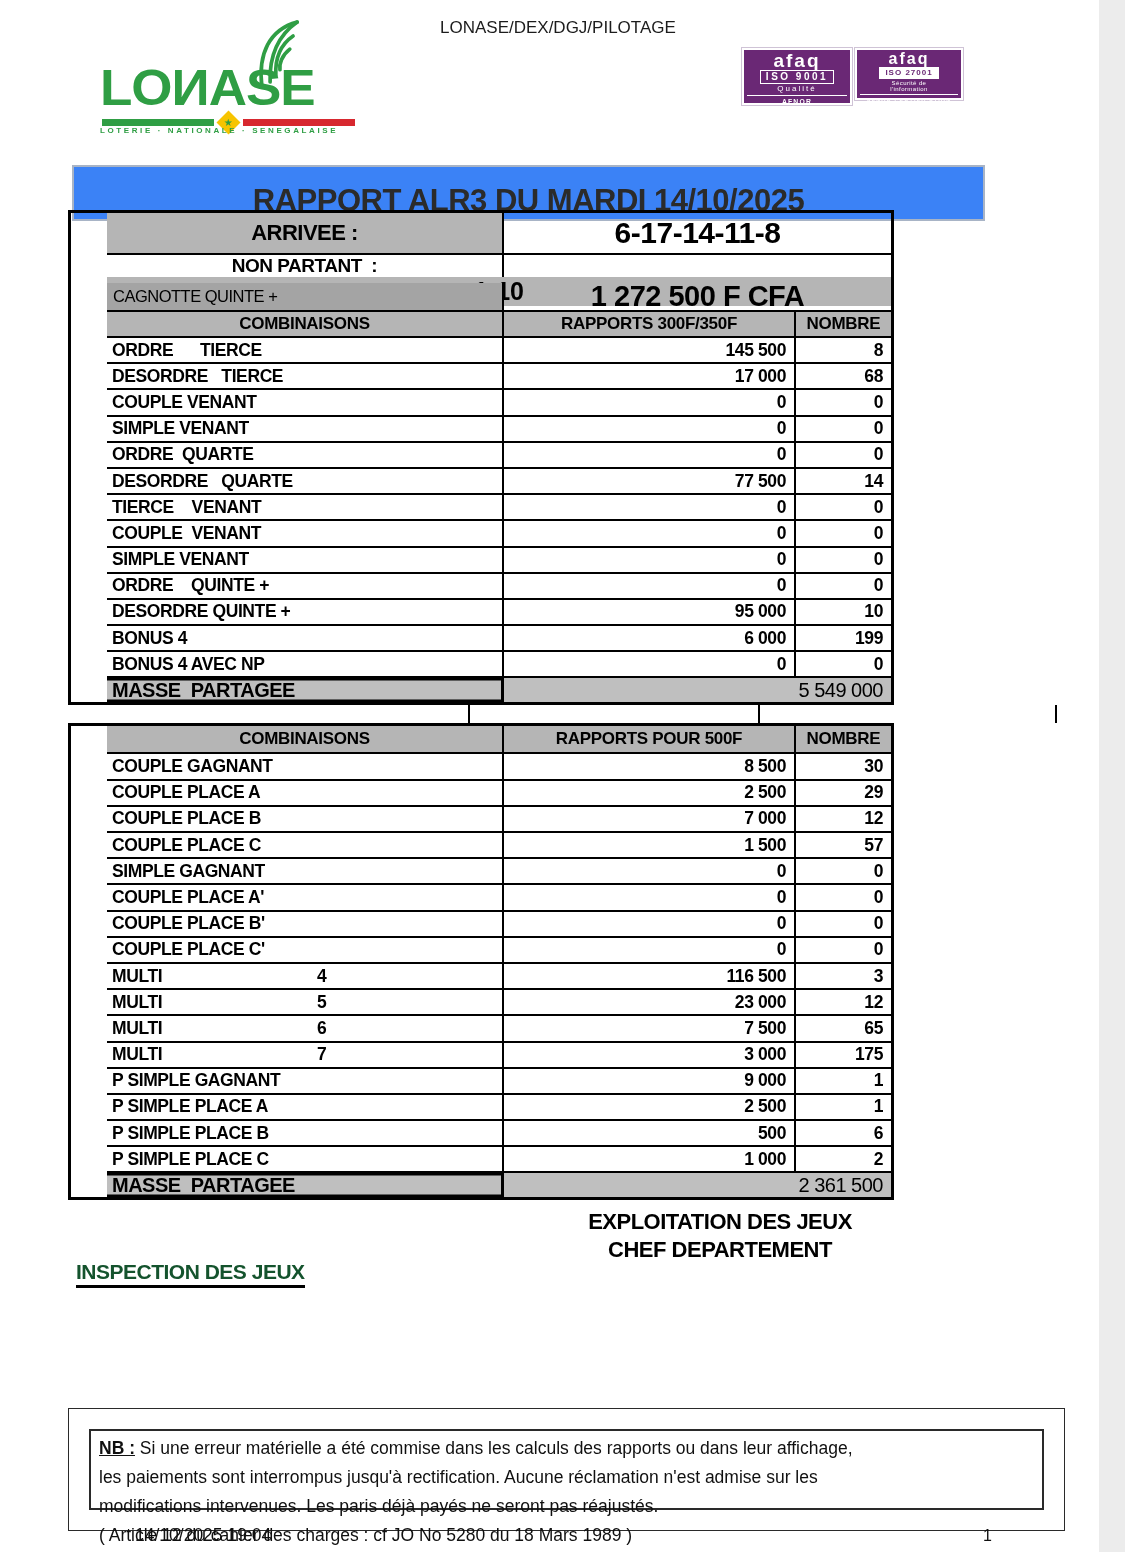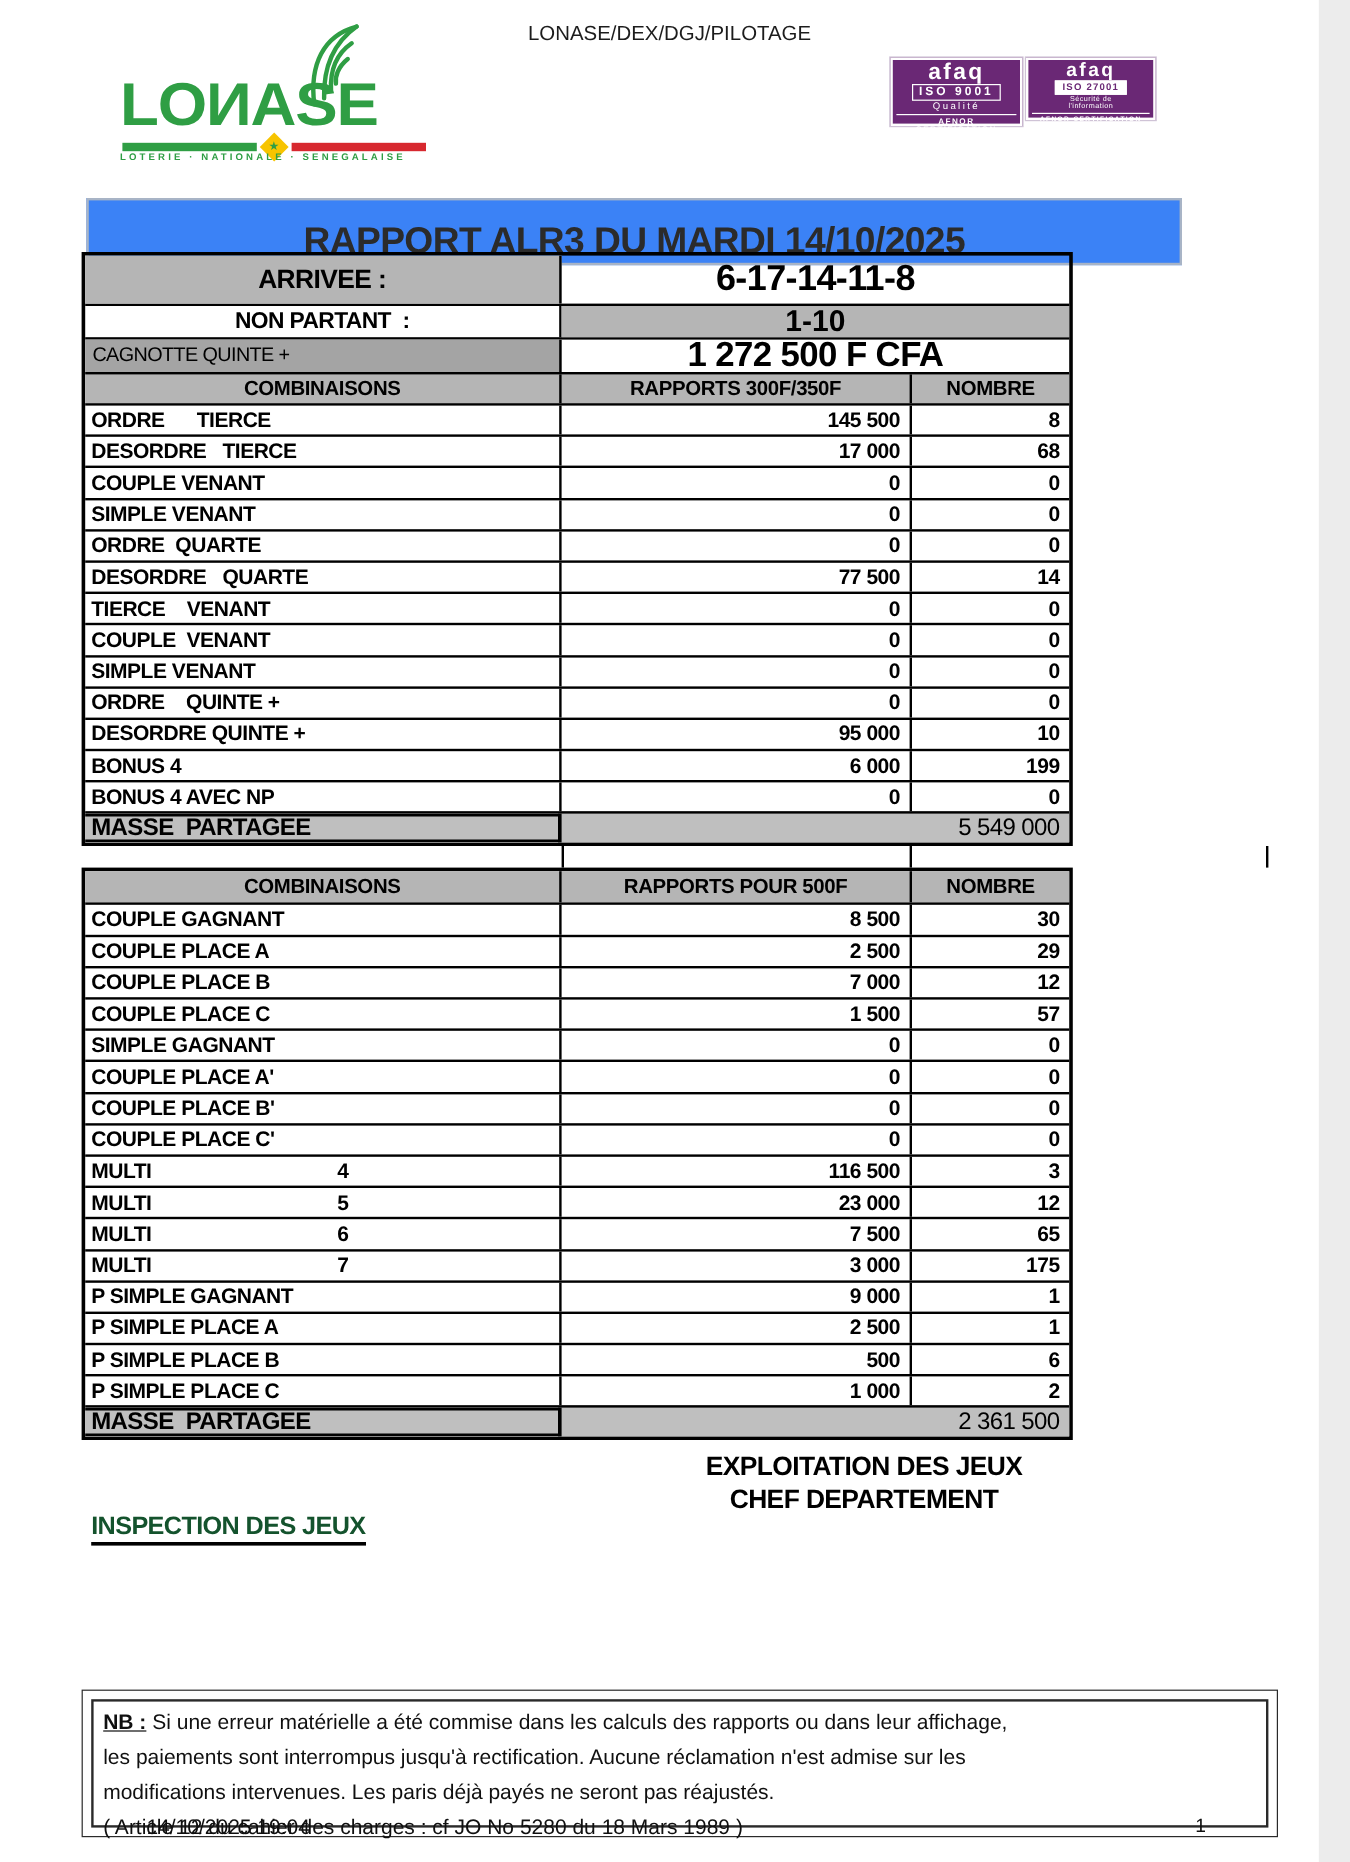--- a/index.html
+++ b/index.html
@@ -37,30 +37,30 @@
   .badge-footer { width:100%; border-top:1.5px solid #fff; margin-top:2px; padding-top:1.5px;
                   font-size:6.8px; font-weight:bold; letter-spacing:1.2px; text-align:center; }
   .badge-2 .badge-footer { font-size:5.4px; }
 
   .title-box { position:absolute; left:72px; top:140px; width:913px; height:56px;
                border:2px solid #a8b4c6; background:#3b82f6; display:flex; align-items:flex-end; justify-content:center;margin-top:25px; }
   .title-box span { font-size:31px; font-weight:bold; color:#2b2b2b; letter-spacing:-0.5px; }
 
   
   .report { position:absolute; left:68px; top:210px; width:989px; color:#000; }
-  .tbl { border:3px solid #000; width:826px; }
+  .tbl { border:3px solid #000; width:826px;padding-left:36px; }
 
   .sumrow { display:flex; align-items:stretch; }
   .sumrow + .sumrow, .thead, .trow, .masse { border-top:2.5px solid #000; }
   .sl { width:397px; border-right:2.5px solid #000; display:flex; align-items:center; justify-content:center; }
   .sv { flex:1; display:flex; align-items:center; justify-content:center; }
   .row-arrivee { height:40px; }
   .row-arrivee .sl { background:#b5b5b5; font-weight:bold; font-size:22px; letter-spacing:-0.5px; }
   .row-arrivee .sv { font-weight:bold; font-size:30px; letter-spacing:-0.5px; }
-  .row-np { height:28px; }
+  .row-np { height:28px;flex-direction:column; }
   .row-np .sl { font-weight:bold; font-size:19px; letter-spacing:-0.5px; white-space:pre; }
   .row-np .sv { background:#b5b5b5; font-weight:bold; font-size:25px; }
   .row-cagnotte { height:29px; }
   .row-cagnotte .sl { background:#a4a4a4; font-weight:normal; font-size:16.5px; justify-content:flex-start;
                       padding-left:6px; letter-spacing:-0.5px; }
   .row-cagnotte .sv { font-weight:bold; font-size:29px; letter-spacing:-0.5px; }
 
   .thead { display:flex; height:26px; background:#b5b5b5; font-weight:bold; font-size:17px; }
   .thead .hc { display:flex; align-items:center; justify-content:center; letter-spacing:-0.3px; }
   .h0 { width:397px; border-right:2.5px solid #000; }
@@ -86,21 +86,21 @@
   .g2 { flex:1; border-right:2.5px solid #000; }
 
   
   .chef { position:absolute; left:555px; top:1208px; width:330px; text-align:center;
           font-weight:bold; font-size:22px; line-height:28px; letter-spacing:-0.5px; color:#000; }
   .inspection { position:absolute; left:76px; top:1260px; font-weight:bold; font-size:21px;
                 letter-spacing:-0.5px; color:#14532d; border-bottom:3px solid #000; padding-bottom:1px; }
 
   
   .nb-outer { position:absolute; left:68px; top:1408px; width:997px; height:123px;
-              border:1.5px solid #2a2a2a; padding:7px; }
+              border:1.5px solid #2a2a2a; padding:20px; }
   .nb-inner { width:100%; height:100%; border:2px solid #2a2a2a; padding:3px 10px 0 8px; }
   .nb-inner p { font-size:17.5px; line-height:29px; color:#101010; white-space:nowrap; }
   .nb-label { font-weight:bold; text-decoration:underline; }
   .line4 { position:relative; }
   .timestamp { position:absolute; left:36px; top:0; font-size:17.5px; color:#101010; }
   .pagenum { position:absolute; right:40px; top:0; font-size:16px; color:#101010; }
 </style>
 </head>
 <body>
 

